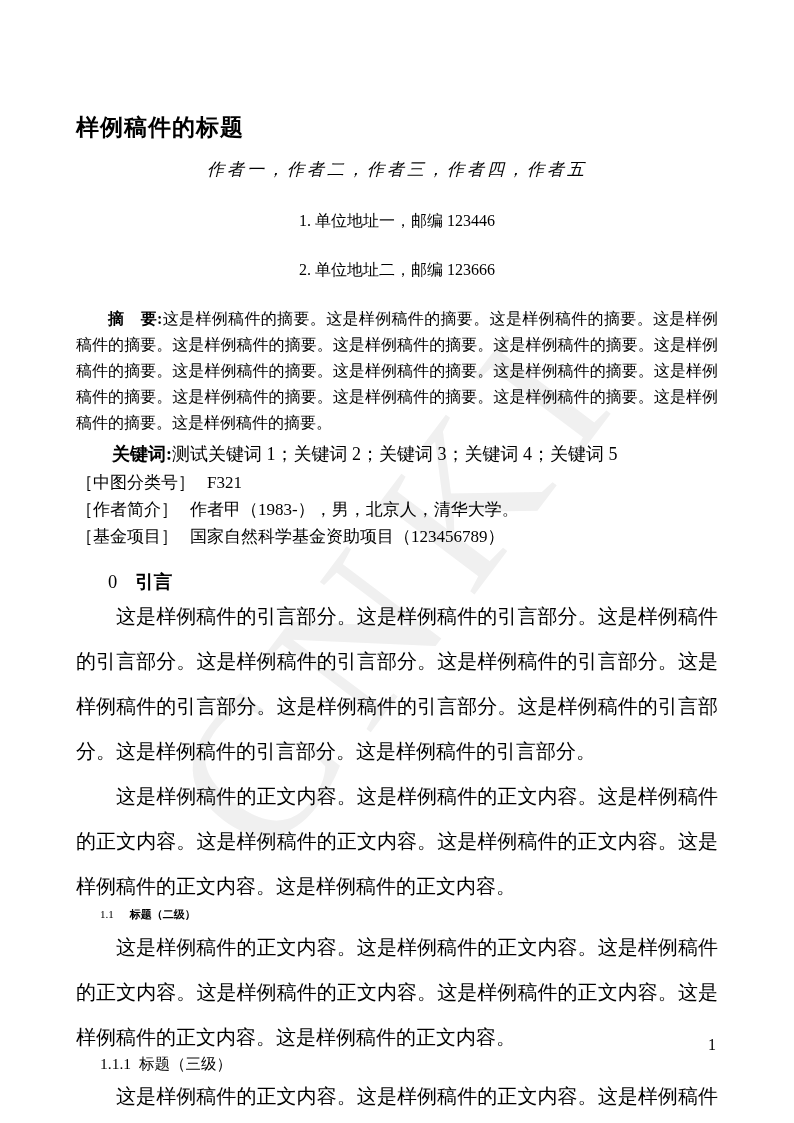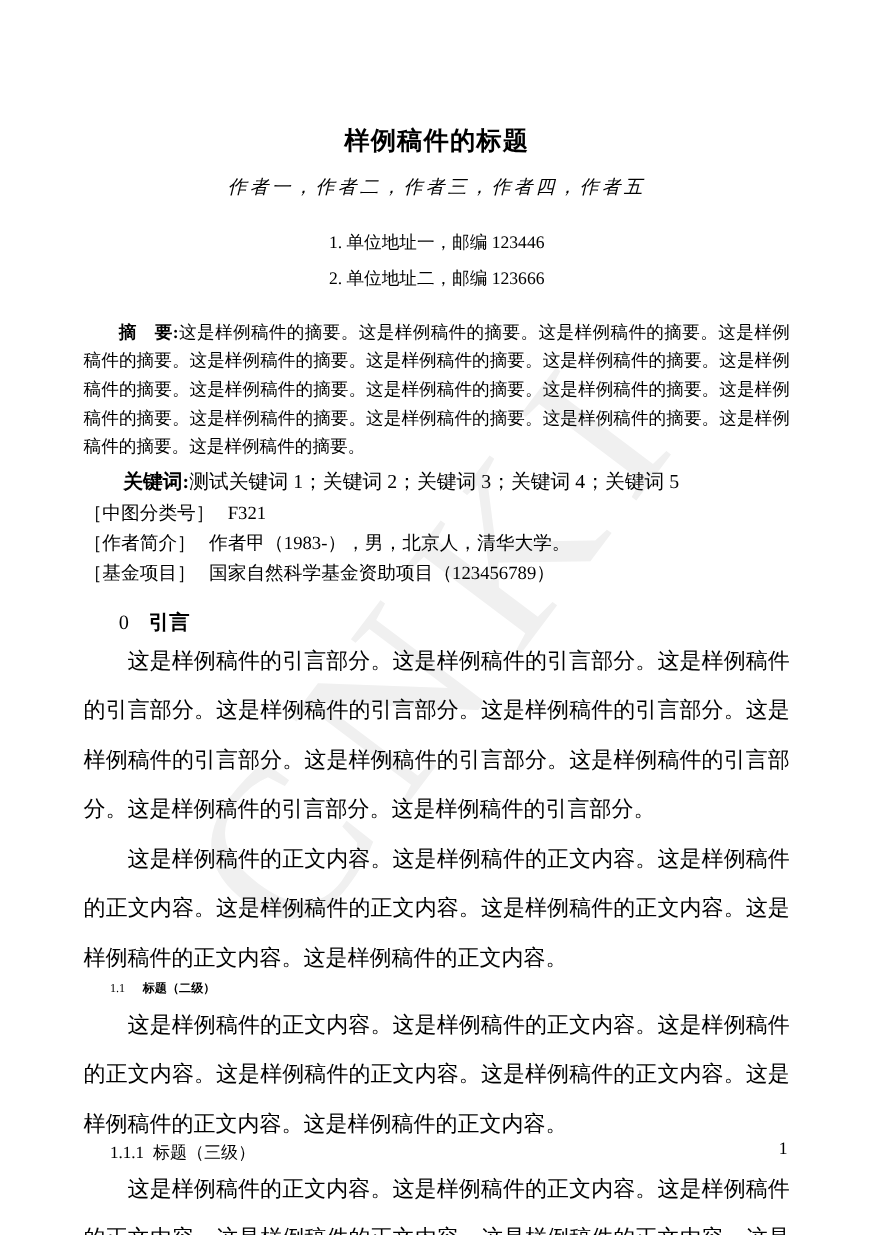--- a/index.html
+++ b/index.html
@@ -31,42 +31,41 @@
     user-select: none;
   }
   .content {
     position: relative;
     z-index: 1;
     padding: 0 76px;
   }
   .doc-title {
     margin: 0;
     padding-top: 112px;
-    text-align: center;
     font-family: "Liberation Sans", "DejaVu Sans", sans-serif;
     font-weight: bold;
     font-size: 23px;
     line-height: 30px;
     letter-spacing: 1px;
   }
   .authors {
     margin: 16px 0 0 0;
     text-align: center;
     font-style: italic;
     font-size: 17px;
     line-height: 24px;
     letter-spacing: 3px;
   }
   .affiliations {
     margin-top: 22px;
     text-align: center;
     font-size: 16px;
   }
   .affiliations p {
-    margin: 0;
+    margin: 16px;
     line-height: 33px;
   }
   .abstract {
     margin: 20px 0 0 0;
     font-size: 16px;
     line-height: 26px;
     text-align: justify;
     text-indent: 2em;
   }
   .label-bold {

